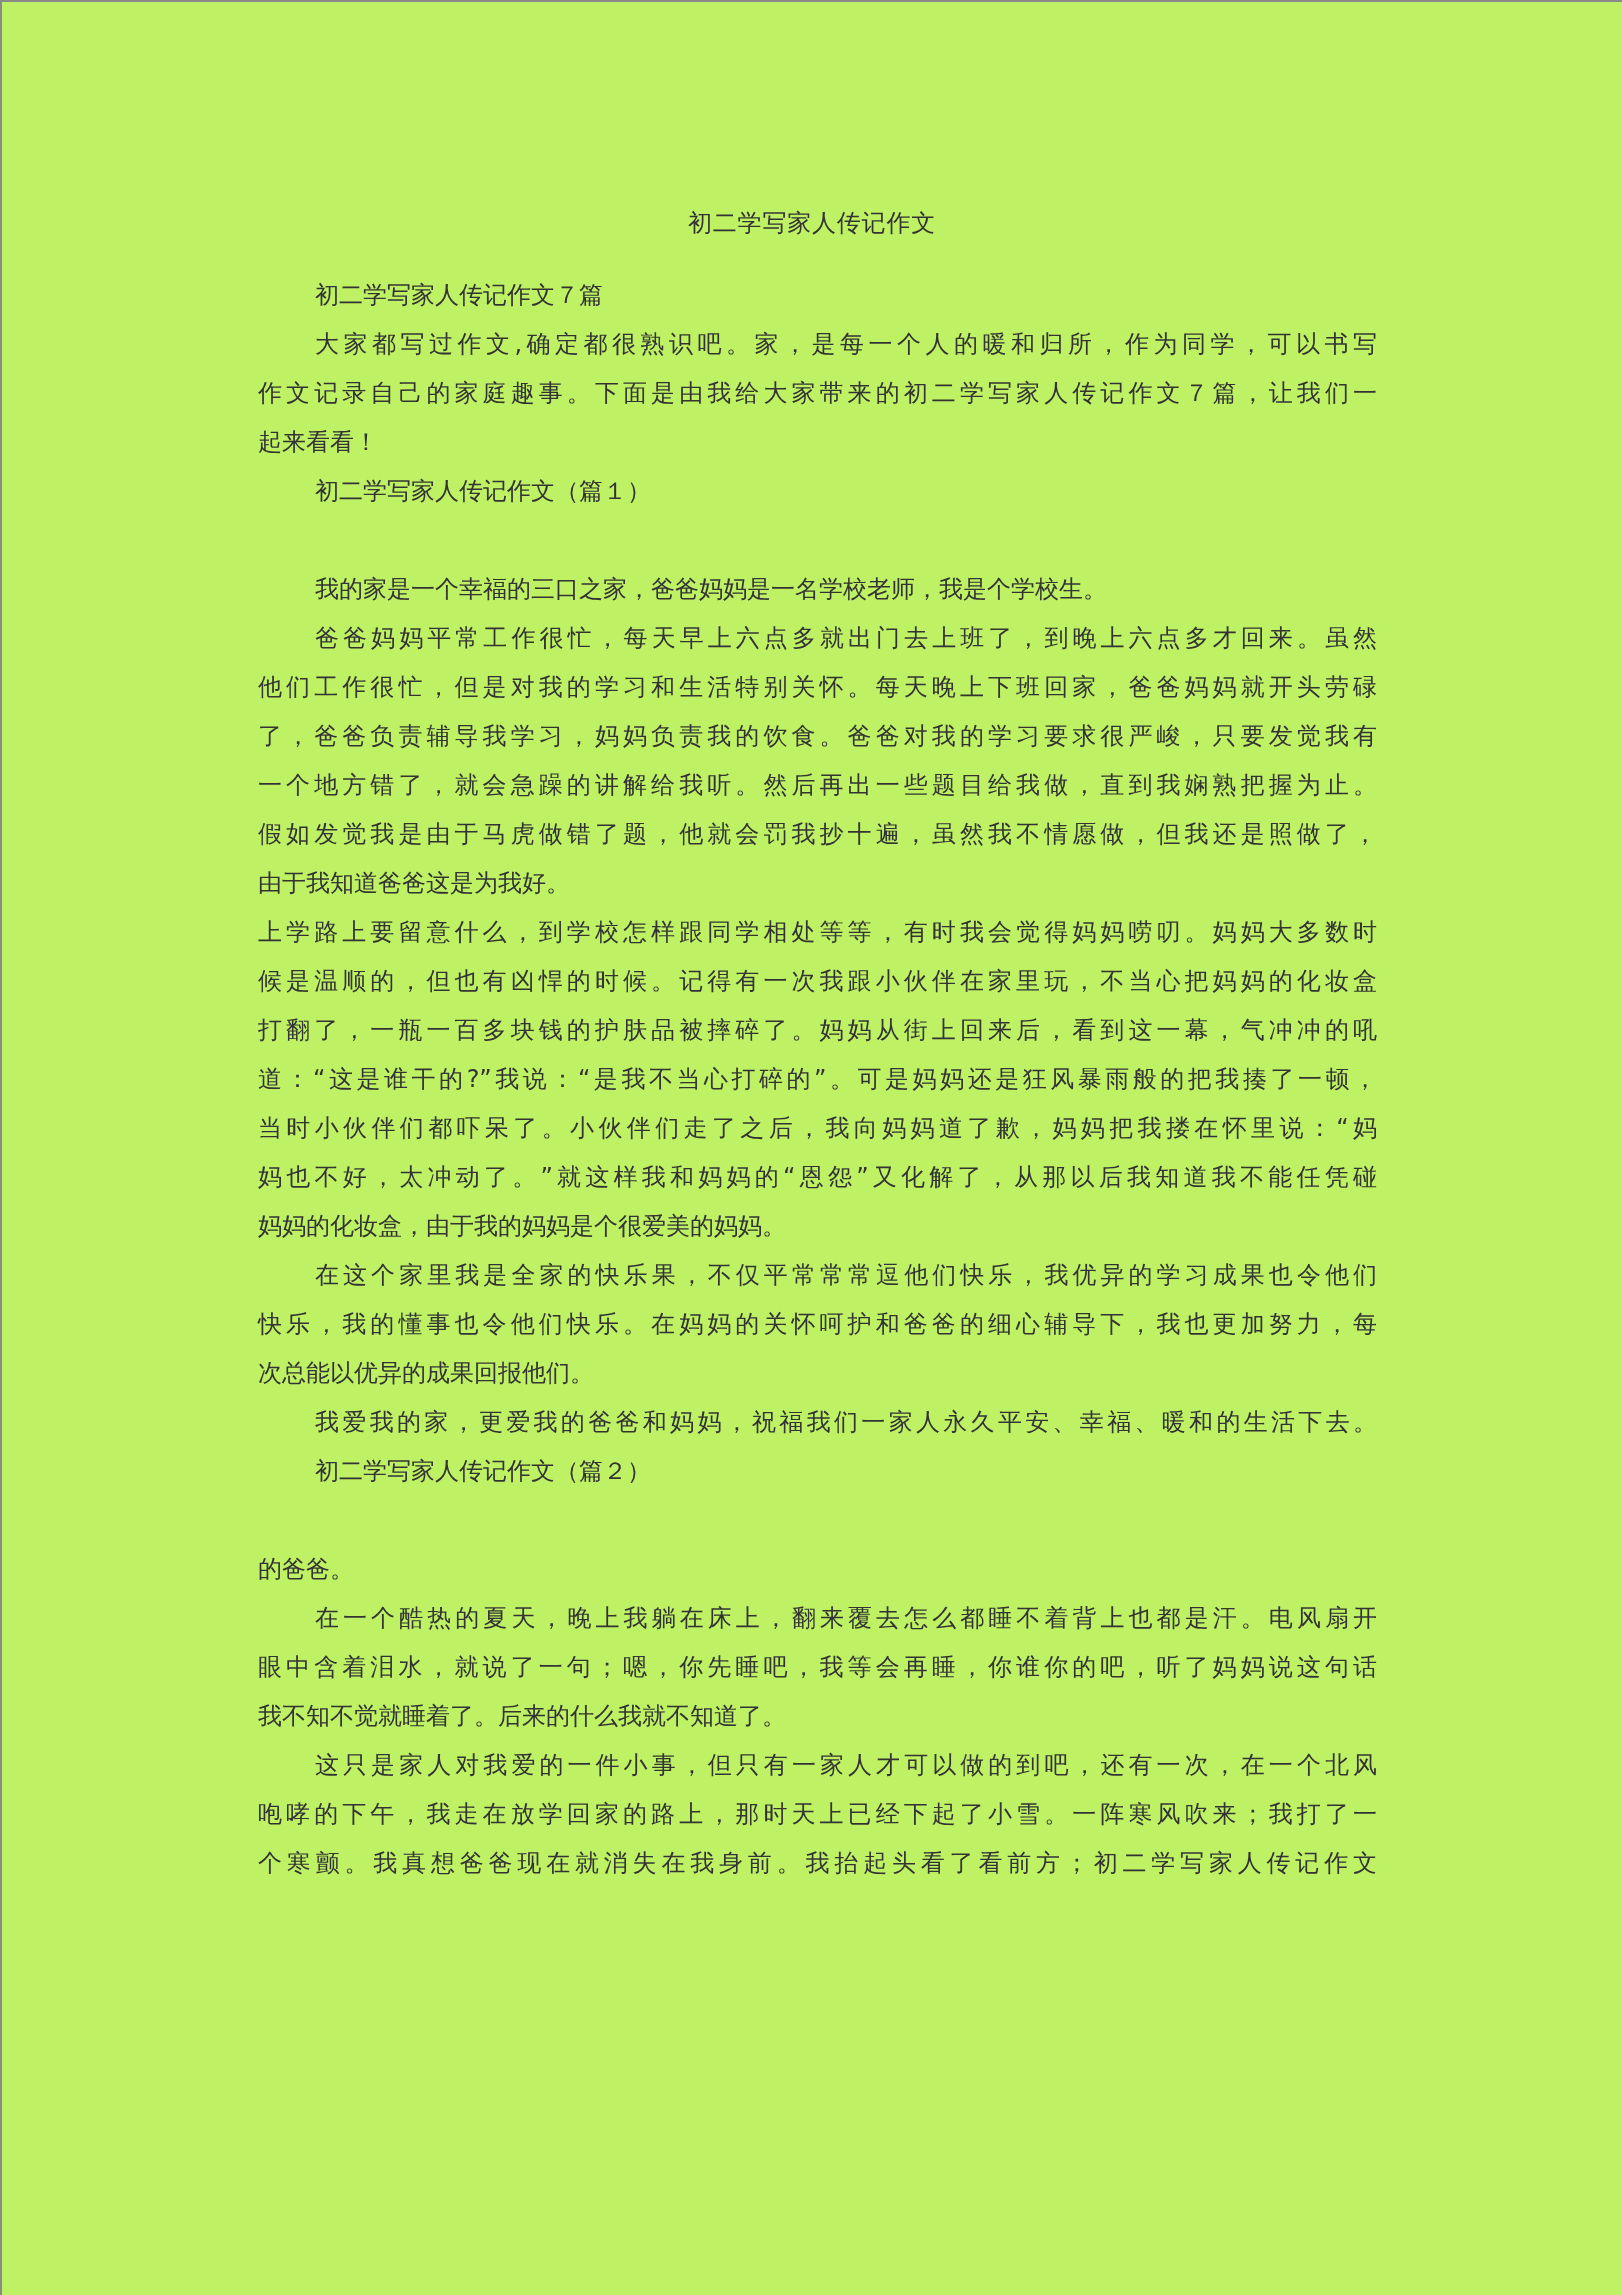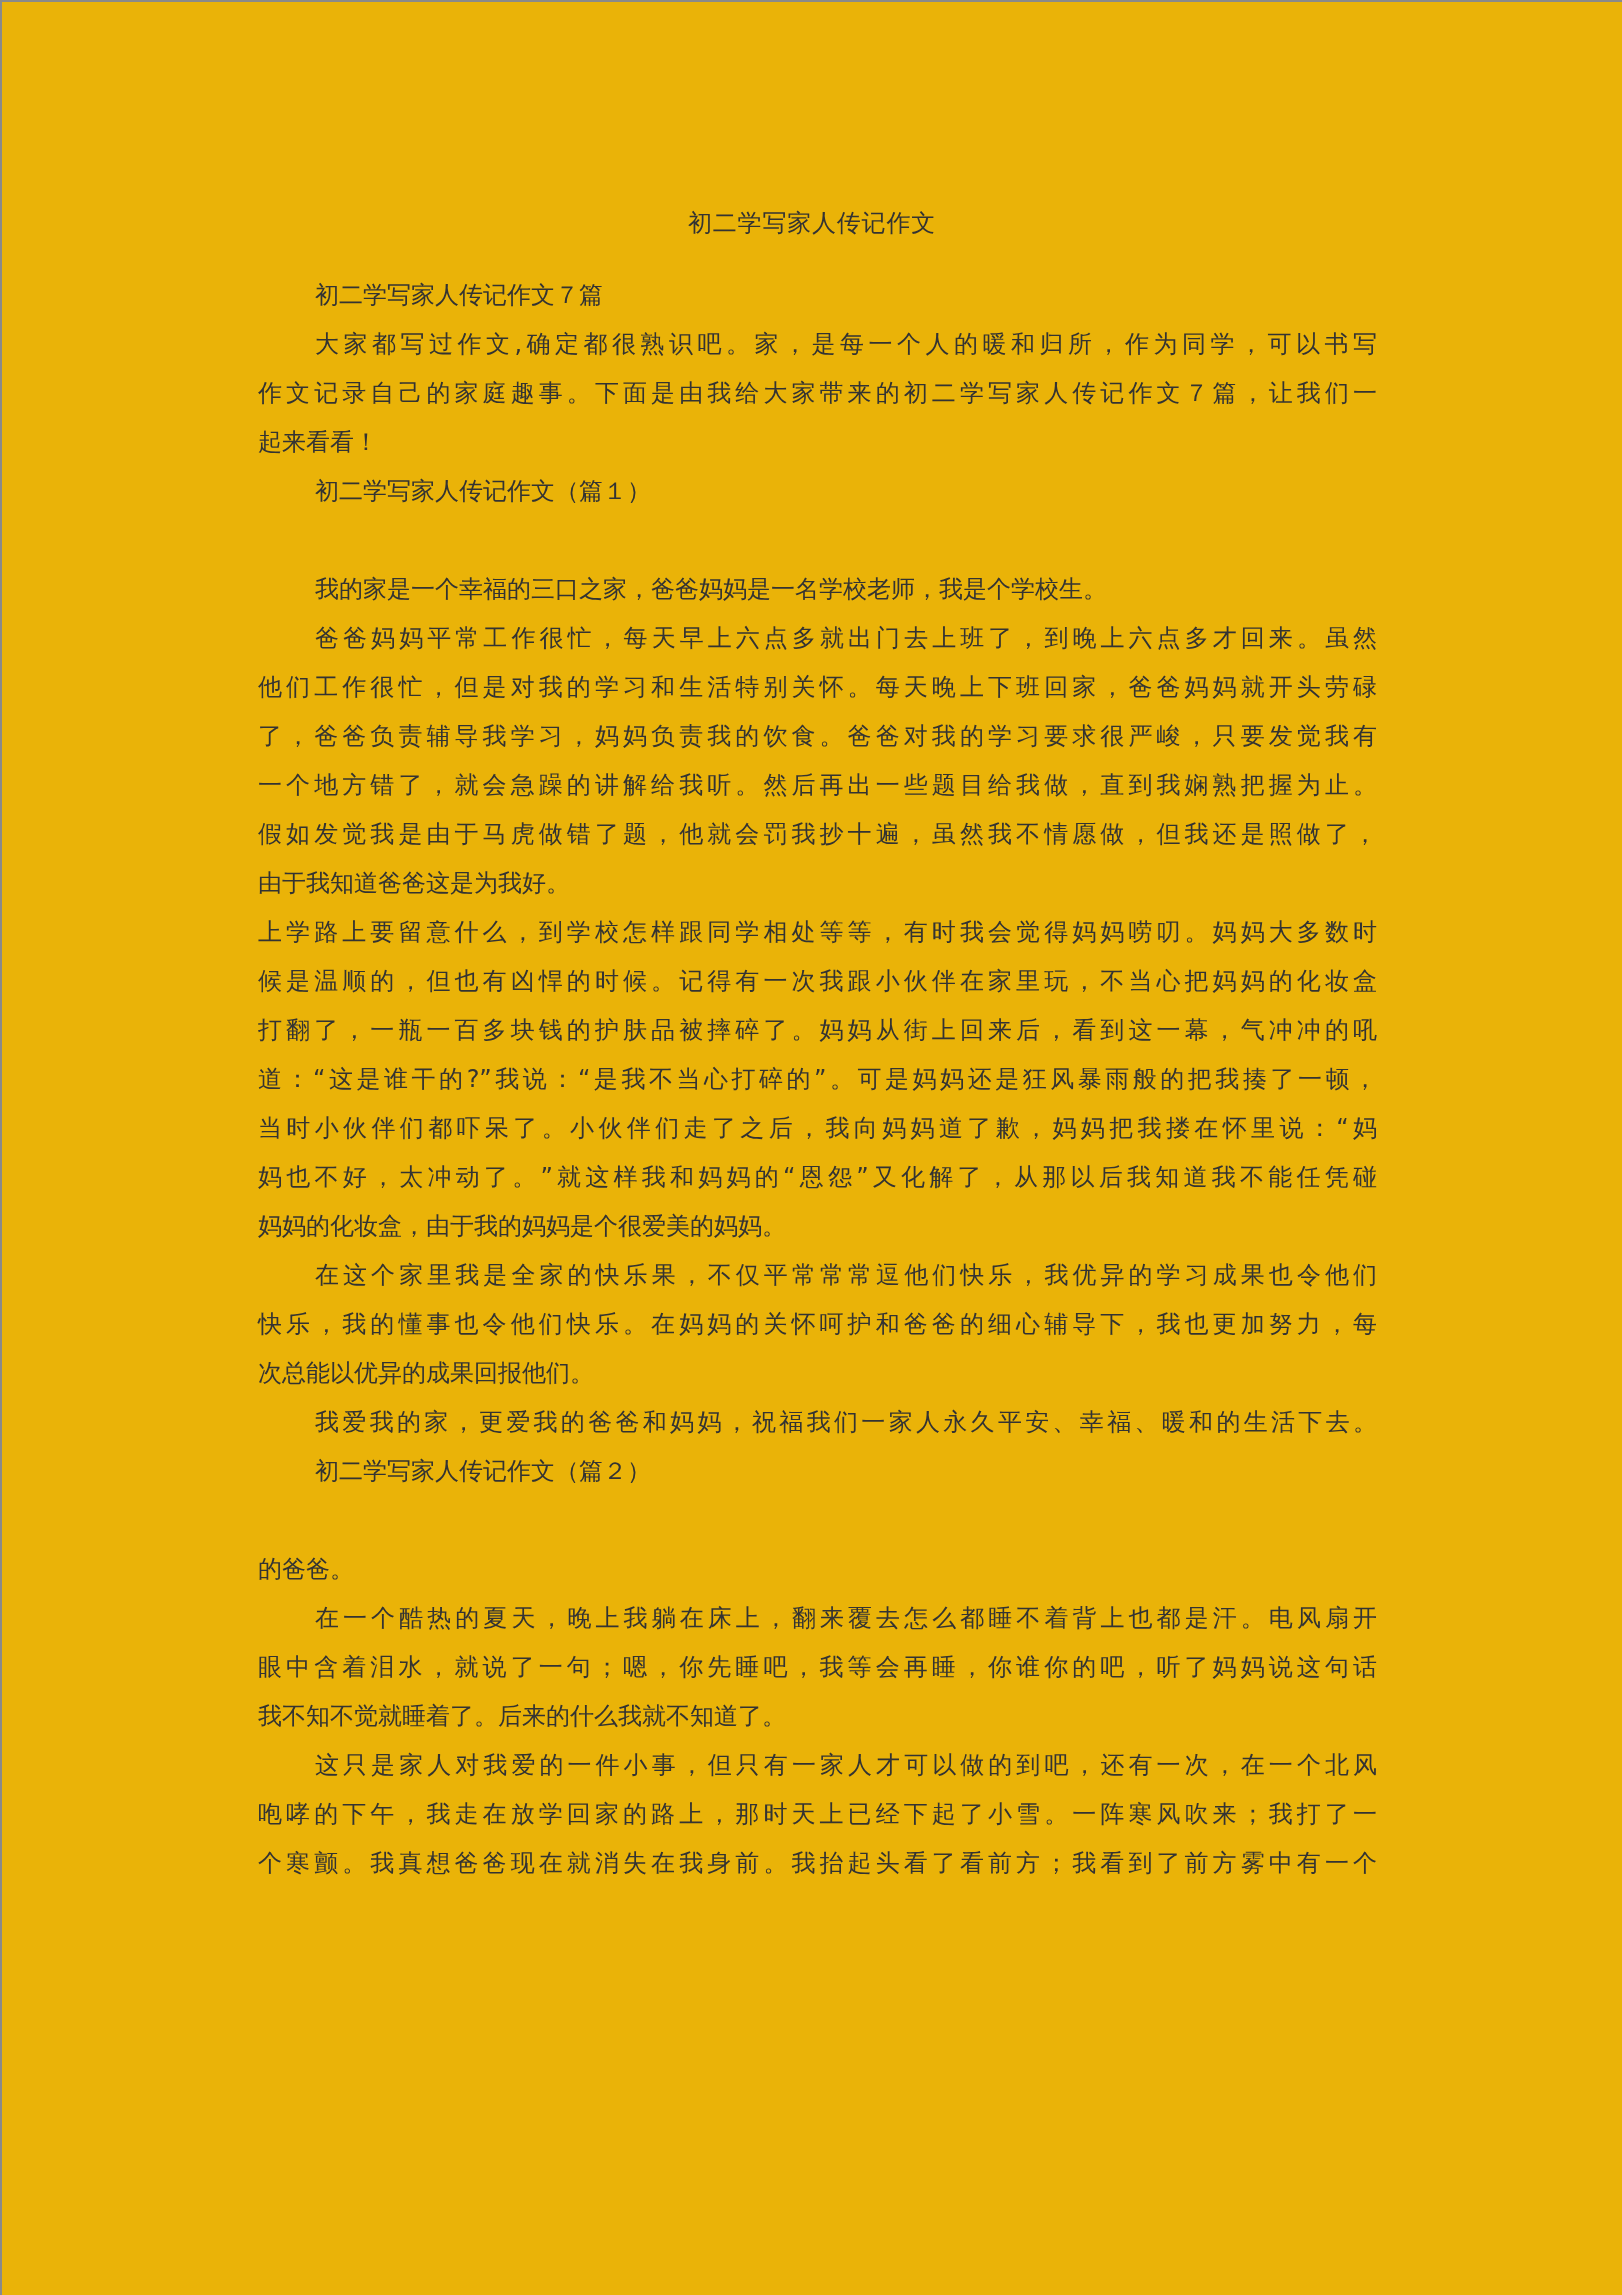--- a/index.html
+++ b/index.html
@@ -1,19 +1,19 @@
 <!DOCTYPE html>
 <html style="font-size:13.5px"><head>
 <meta charset="utf-8">
 <style>
   html, body { margin: 0; padding: 0; background: #ffffff; }
   body { width: 1622px; height: 2295px; position: relative; overflow: hidden; }
   .page {
     position: absolute; left: 0; top: 0; width: 1622px; height: 2295px;
-    background: #eab308;
+    background: #bef264;
     border-top: 2.5px solid #8a8a8a;
     border-left: 2.5px solid #8a8a8a;
     box-sizing: border-box;
   }
   .doc {
     position: absolute; left: 245px; top: 197px; width: 1130px;
     font-family: "DejaVu Sans", "Liberation Sans", sans-serif;
     font-size: 24px; color: #333333;
   }
   .title {
@@ -93,18 +93,18 @@
 
       <div>
         <div class="line indent">在一个酷热的夏天，晚上我躺在床上，翻来覆去怎么都睡不着背上也都是汗。电风扇开</div>
         <div class="line">眼中含着泪水，就说了一句；嗯，你先睡吧，我等会再睡，你谁你的吧，听了妈妈说这句话</div>
         <div class="line last">我不知不觉就睡着了。后来的什么我就不知道了。</div>
       </div>
 
       <div>
         <div class="line indent">这只是家人对我爱的一件小事，但只有一家人才可以做的到吧，还有一次，在一个北风</div>
         <div class="line">咆哮的下午，我走在放学回家的路上，那时天上已经下起了小雪。一阵寒风吹来；我打了一</div>
-        <div class="line">个寒颤。我真想爸爸现在就消失在我身前。我抬起头看了看前方；我看到了前方雾中有一个</div>
+        <div class="line">个寒颤。我真想爸爸现在就消失在我身前。我抬起头看了看前方；初二学写家人传记作文</div>
       </div>
     </div>
   </div>
 </div>
 
 
 </body></html>

